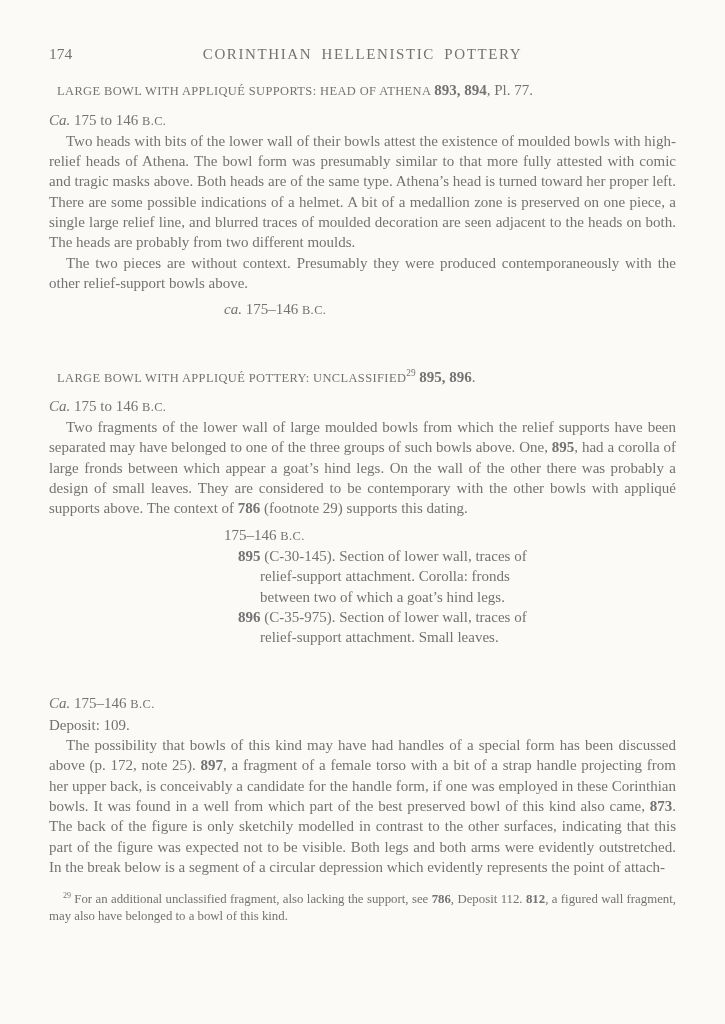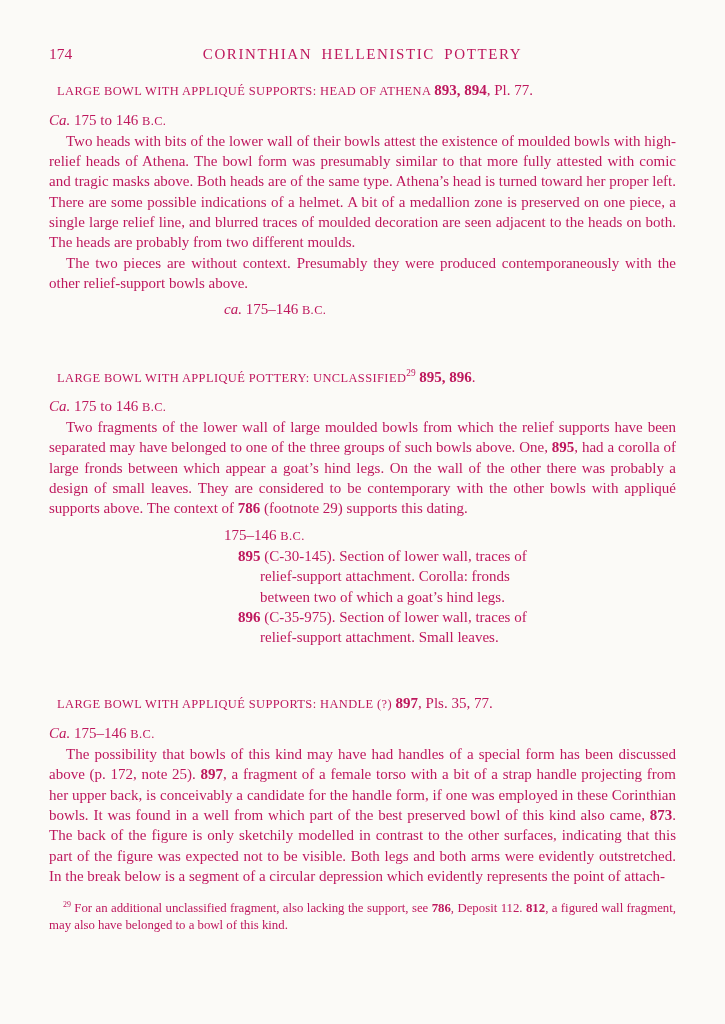--- a/index.html
+++ b/index.html
@@ -2,21 +2,21 @@
 <html><head>
 <meta charset="utf-8">
 <style>
   * { box-sizing: border-box; }
   html, body { margin: 0; padding: 0; background: #f6f5f1; }
   .page {
     width: 725px;
     height: 1024px;
     margin: 0 auto;
     background: #fbfaf7;
-    color: #be185d;
+    color: #737373;
     font-family: "Liberation Serif", "DejaVu Serif", serif;
     font-size: 15px;
     line-height: 20.3px;
     padding: 44px 49px 0 49px;
     overflow: hidden;
     position: relative;
   }
   .page-header {
     position: relative;
     text-align: center;
@@ -95,20 +95,20 @@
     <p class="date-line"><span class="i">Ca.</span><span> 175 to 146 </span><span class="sc">B.C.</span></p>
     <p class="body-par"><span>Two fragments of the lower wall of large moulded bowls from which the relief supports have been separated may have belonged to one of the three groups of such bowls above. One, </span><span class="b">895</span><span>, had a corolla of large fronds between which appear a goat’s hind legs. On the wall of the other there was probably a design of small leaves. They are considered to be contemporary with the other bowls with appliqué supports above. The context of </span><span class="b">786</span><span> (footnote 29) supports this dating.</span></p>
     <div class="catalog">
       <p class="catalog-date"><span>175–146 </span><span class="sc">B.C.</span></p>
       <p class="catalog-entry"><span class="b">895</span><span> (C-30-145). Section of lower wall, traces of relief-support attachment. Corolla: fronds between two of which a goat’s hind legs.</span></p>
       <p class="catalog-entry"><span class="b">896</span><span> (C-35-975). Section of lower wall, traces of relief-support attachment. Small leaves.</span></p>
     </div>
   </section>
 
   <section class="section gap-top">
-    <h2 class="heading"><span class="sc">LARGE BOWL WITH APPLIQUÉ SUPPORTS: HANDLE (?) </span><span class="b">897</span><span>, Pls. 35, 77.</span></h2>
     <p class="date-line"><span class="i">Ca.</span><span> 175–146 </span><span class="sc">B.C.</span></p>
+    <p class="deposit-line"><span>Deposit: 109.</span></p>
     <p class="body-par"><span>The possibility that bowls of this kind may have had handles of a special form has been discussed above (p. 172, note 25). </span><span class="b">897</span><span>, a fragment of a female torso with a bit of a strap handle projecting from her upper back, is conceivably a candidate for the handle form, if one was employed in these Corinthian bowls. It was found in a well from which part of the best preserved bowl of this kind also came, </span><span class="b">873</span><span>. The back of the figure is only sketchily modelled in contrast to the other surfaces, indicating that this part of the figure was expected not to be visible. Both legs and both arms were evidently outstretched. In the break below is a segment of a circular depression which evidently represents the point of attach-</span></p>
   </section>
 
   <footer class="footnote"><span class="sup">29</span><span> For an additional unclassified fragment, also lacking the support, see </span><span class="b">786</span><span>, Deposit 112. </span><span class="b">812</span><span>, a figured wall fragment, may also have belonged to a bowl of this kind.</span></footer>
 
 </div>
 
 </body></html>

